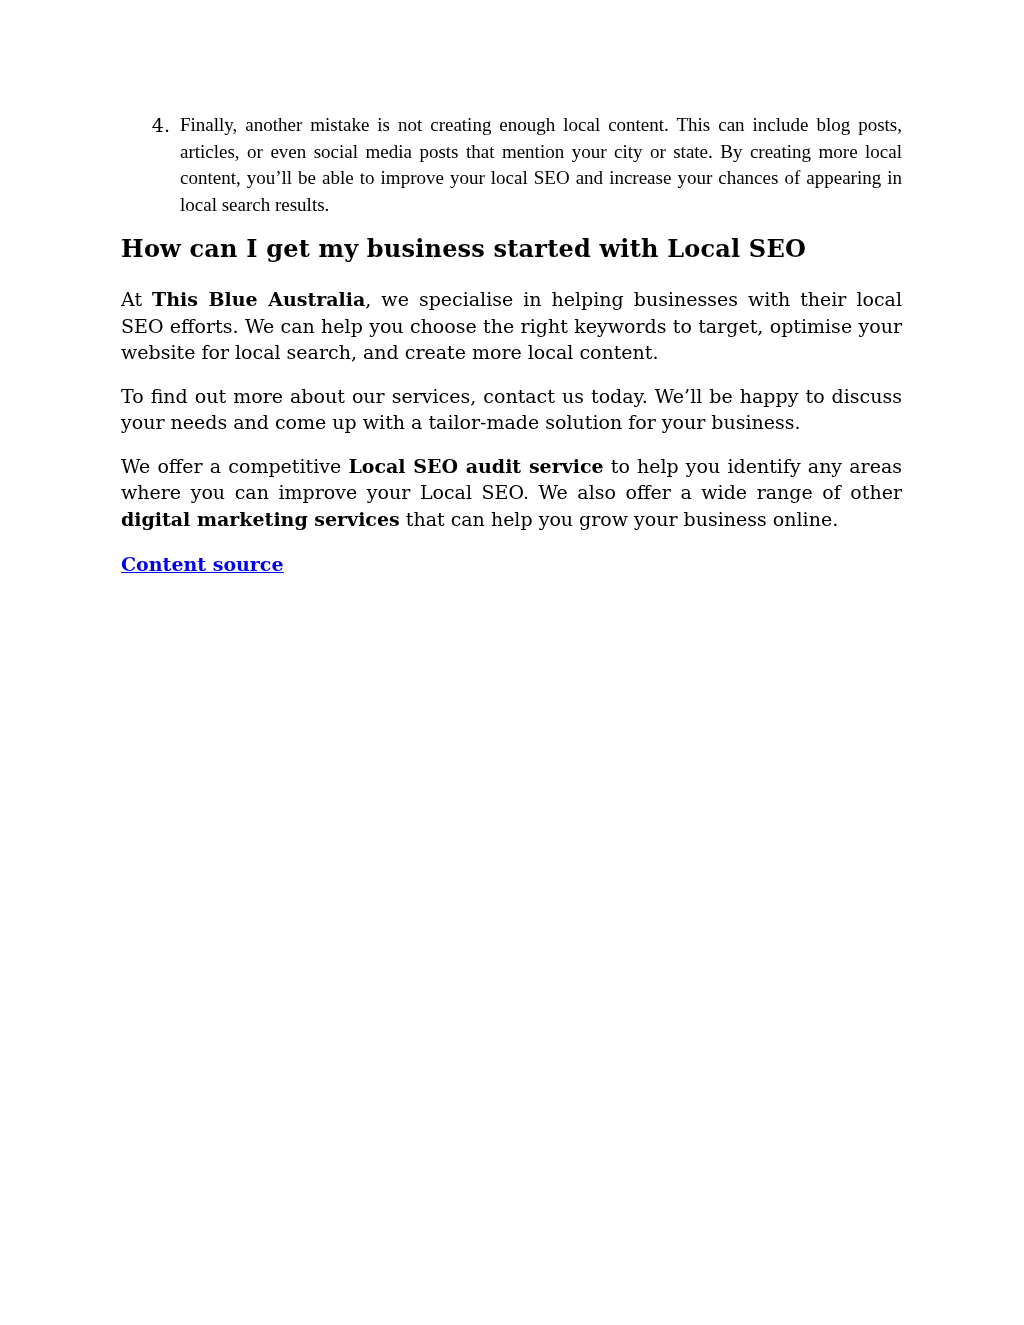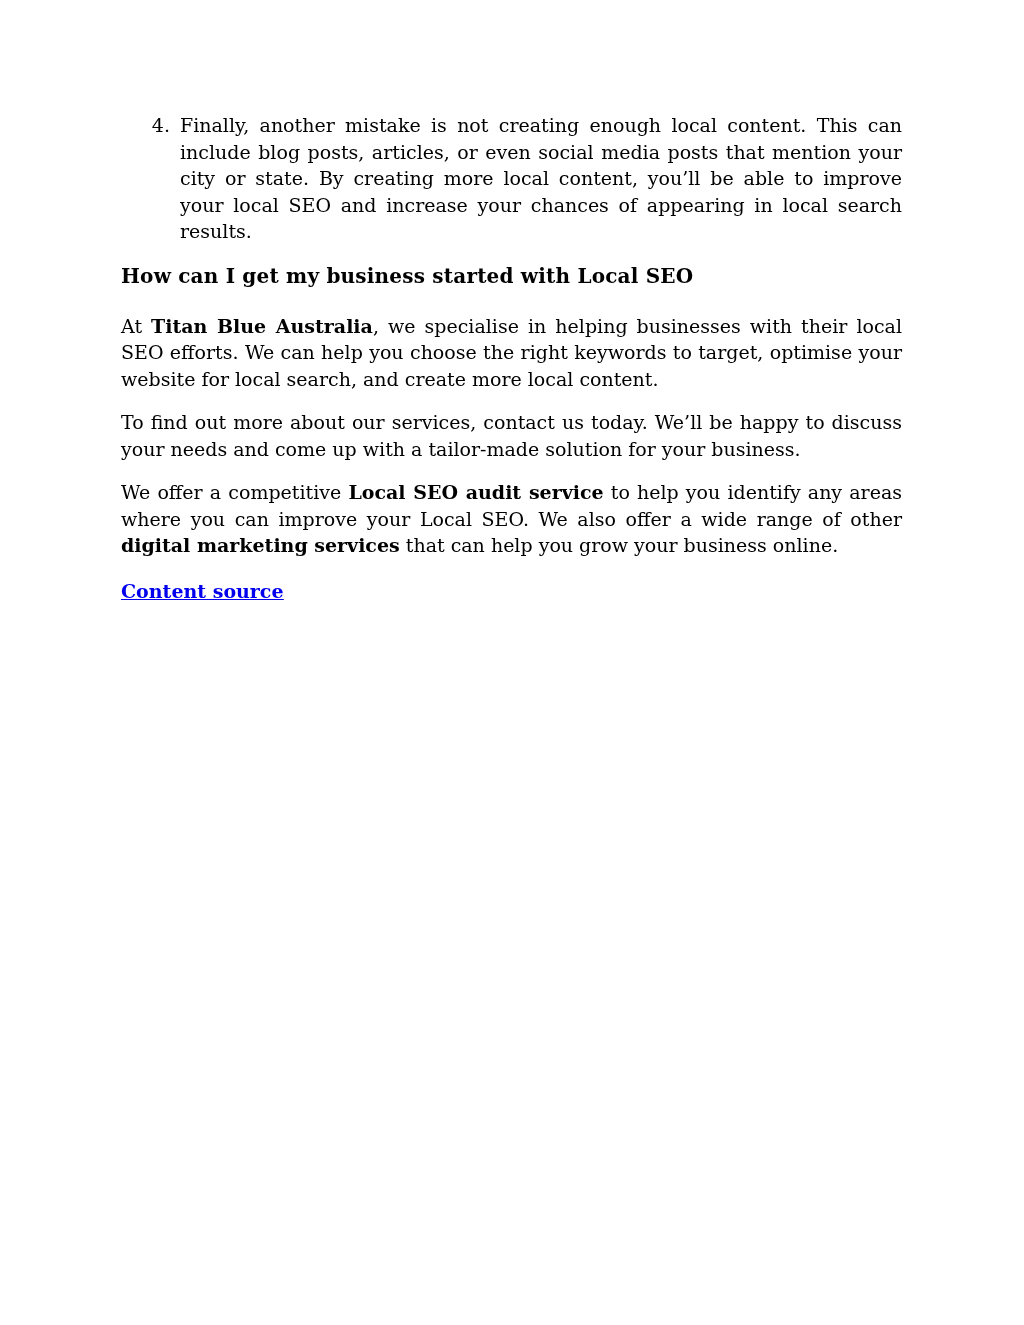--- a/index.html
+++ b/index.html
@@ -28,24 +28,25 @@
   }
   .list-num {
     flex: 0 0 59px;
     box-sizing: border-box;
     padding-right: 10px;
     text-align: right;
   }
   .list-text {
     flex: 1 1 auto;
     text-align: justify;
+    font-family: Liberation Serif, serif;
   }
   h1.heading {
     margin: 0 0 21px 0;
-    font-size: 20px;
+    font-size: 24px;
     line-height: 32px;
     font-weight: bold;
     letter-spacing: 0.2px;
   }
   p.para {
     margin: 0 0 17px 0;
     text-align: justify;
   }
   .link-row {
     margin: 19px 0 0 0;
@@ -65,21 +66,21 @@
 <div class="page">
   <div class="content">
 
     <div class="list-item">
       <div class="list-num">4.</div>
       <div class="list-text">Finally, another mistake is not creating enough local content. This can include blog posts, articles, or even social media posts that mention your city or state. By creating more local content, you’ll be able to improve your local SEO and increase your chances of appearing in local search results.</div>
     </div>
 
     <h1 class="heading">How can I get my business started with Local SEO</h1>
 
-    <p class="para"><span>At </span><b>Titan Blue Australia</b><span>, we specialise in helping businesses with their local SEO efforts. We can help you choose the right keywords to target, optimise your website for local search, and create more local content.</span></p>
+    <p class="para"><span>At </span><b>This Blue Australia</b><span>, we specialise in helping businesses with their local SEO efforts. We can help you choose the right keywords to target, optimise your website for local search, and create more local content.</span></p>
 
     <p class="para"><span>To find out more about our services, contact us today. We’ll be happy to discuss your needs and come up with a tailor-made solution for your business.</span></p>
 
     <p class="para"><span>We offer a competitive </span><b>Local SEO audit service</b><span> to help you identify any areas where you can improve your Local SEO. We also offer a wide range of other </span><b>digital marketing services</b><span> that can help you grow your business online.</span></p>
 
     <div class="link-row">
       <a class="content-link">Content source</a>
     </div>
 
   </div>

